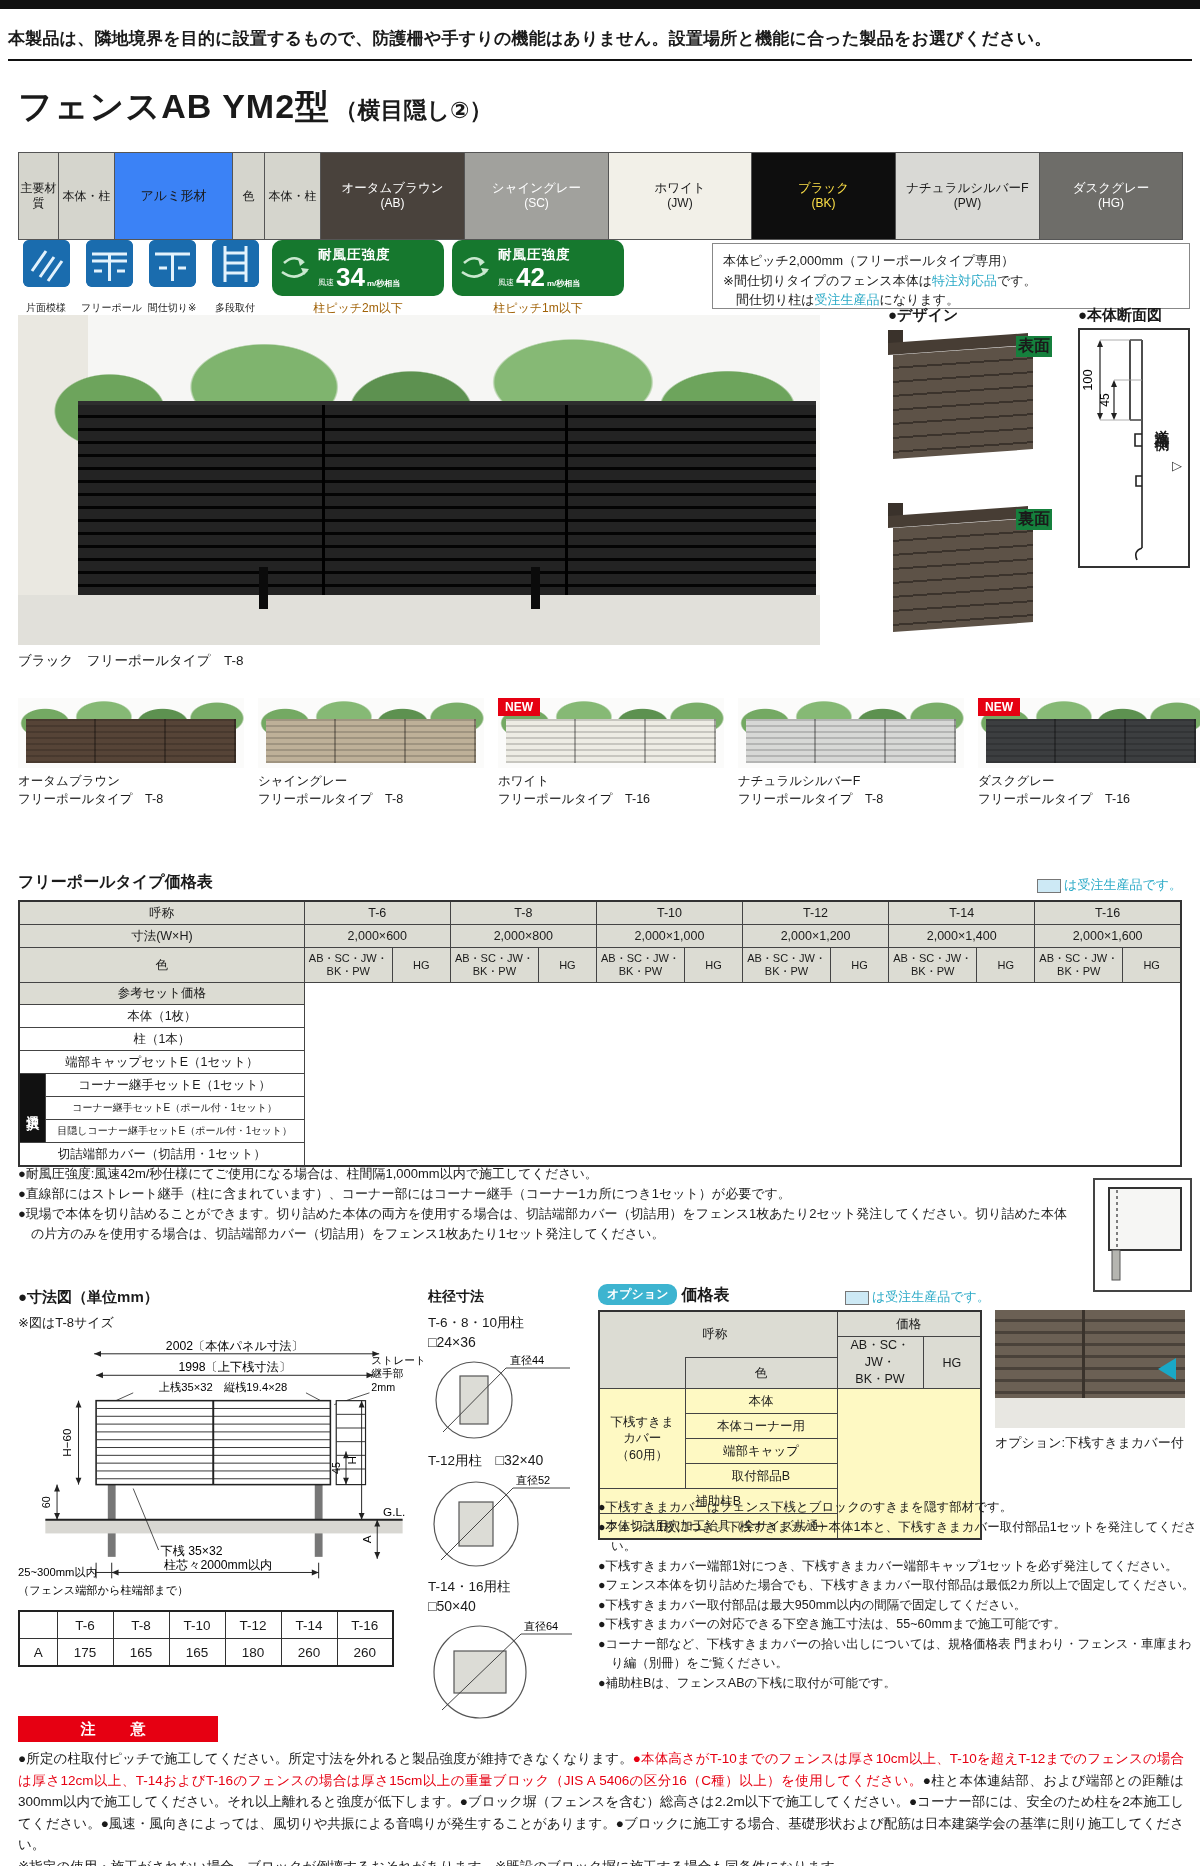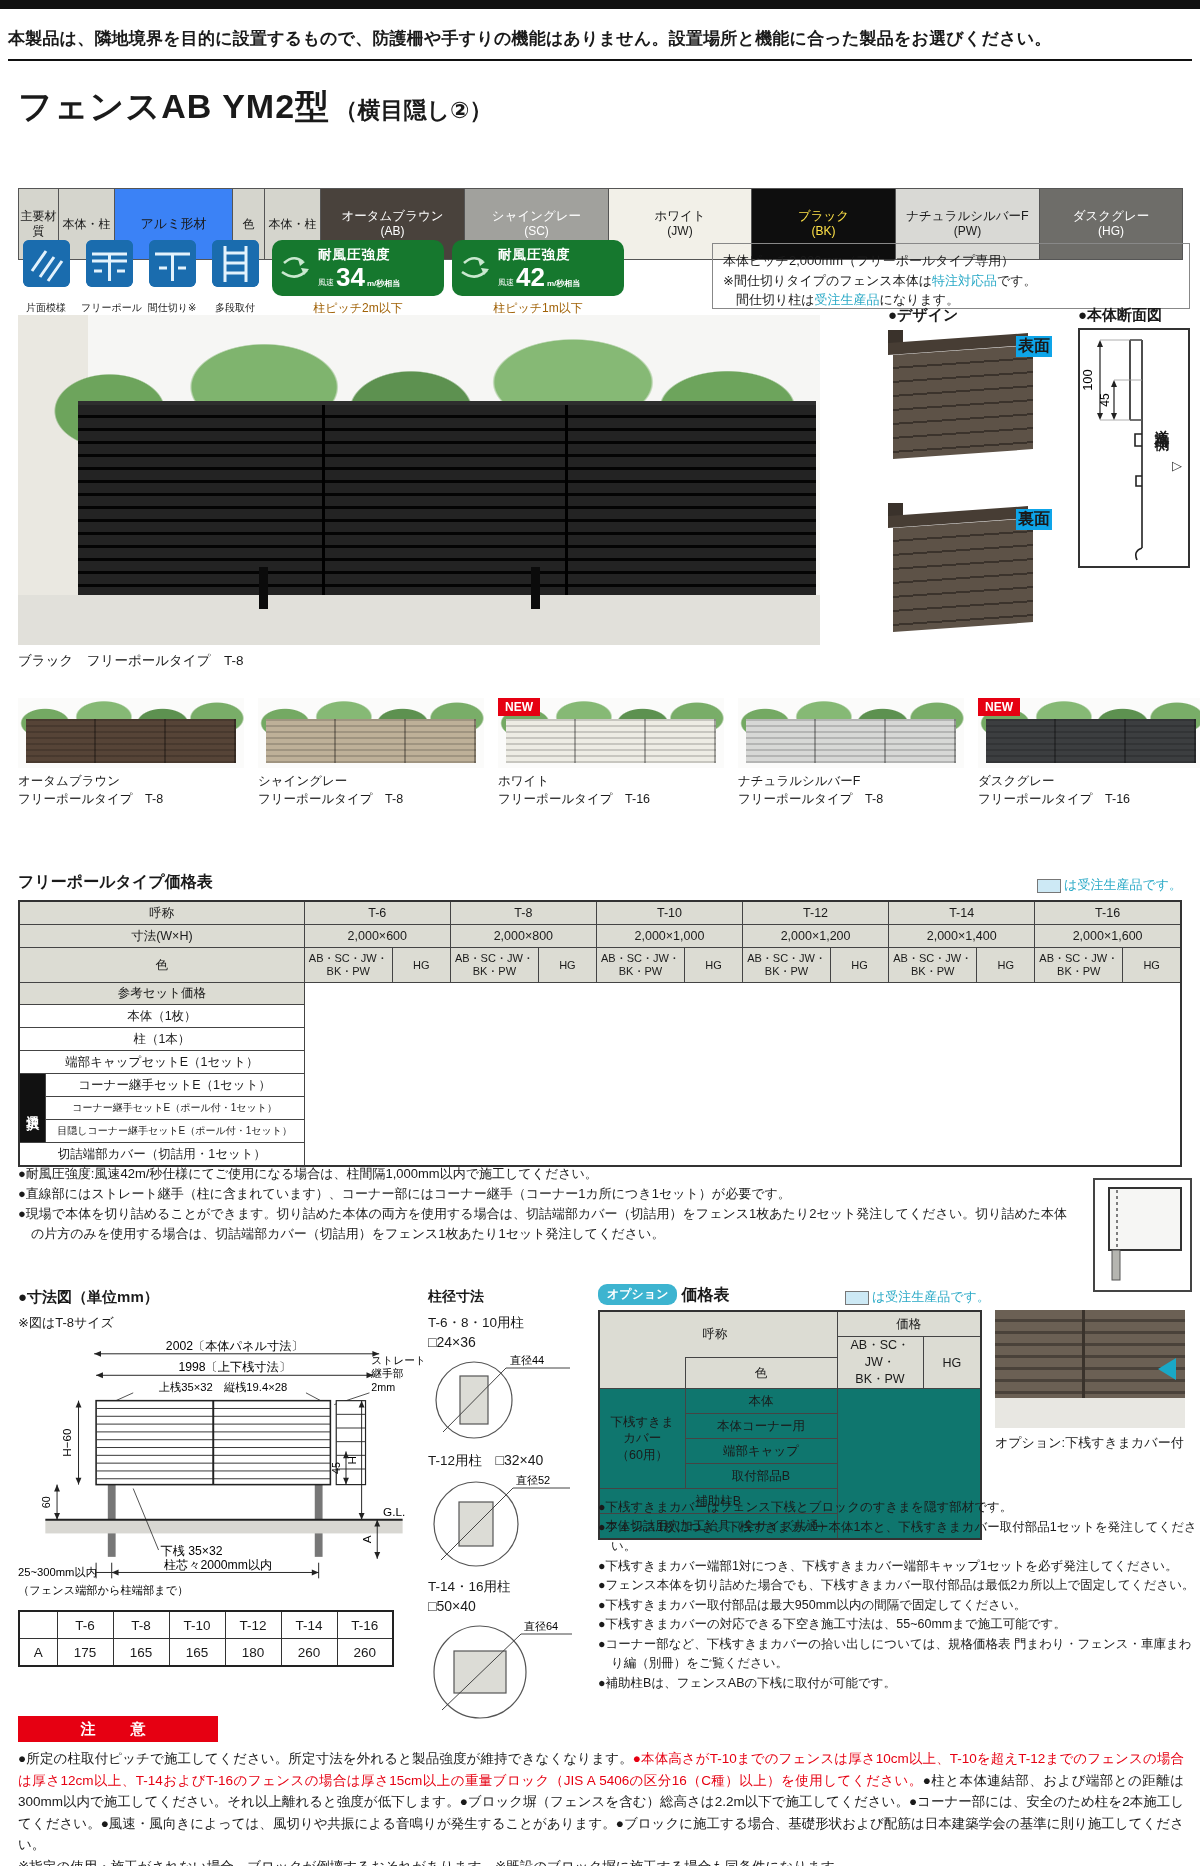--- a/index.html
+++ b/index.html
@@ -8,21 +8,21 @@
   .abs{position:absolute;}
   
   #topbar{left:0;top:0;width:1200px;height:9px;background:#111;}
   #notice{left:8px;top:27px;width:1184px;font-size:17px;font-weight:bold;
           border-bottom:2px solid #111;padding-bottom:9px;letter-spacing:0.2px;}
   #title{left:18px;top:84px;white-space:nowrap;}
   #title .main{font-size:34px;font-weight:bold;letter-spacing:1px;}
   #title .sub{font-size:23px;font-weight:bold;}
   
   #materials{left:18px;top:152px;}
-  .mtable{border-collapse:collapse;table-layout:fixed;width:1164px;height:72px;margin-top:36px;}
+  .mtable{border-collapse:collapse;table-layout:fixed;width:1164px;height:88px;}
   .mtable td{border:1px solid #555;text-align:center;vertical-align:middle;
              font-size:12px;line-height:1.25;padding:0;}
   .mtable .mlab{background:#d5d5cd;}
   .mtable .mwhite{background:#3b82f6;font-size:13px;}
   .chipname{font-size:12.5px;}
   
   #features{left:18px;top:240px;display:flex;gap:7px;}
   .feat{width:56px;text-align:center;}
   .ficon{width:47px;height:47px;margin:0 auto;background:#1a6cae;border-radius:6px;
          display:block;}
@@ -67,21 +67,21 @@
   #main-caption{left:18px;top:652px;font-size:13.5px;}
   
   .drender{width:164px;height:130px;}
   #front{left:888px;top:330px;}
   #back{left:888px;top:503px;}
   .dcap{position:absolute;top:8px;left:0;width:140px;height:12px;background:#473d34;transform:skewY(-4deg);}
   .dpost{position:absolute;top:0;left:0;width:15px;height:22px;background:#3a322b;}
   .dbody{position:absolute;top:20px;left:5px;width:140px;height:104px;
     background:repeating-linear-gradient(180deg,#5d5247 0 12px,#3b332c 12px 14px);
     transform:skewY(-4deg);}
-  .dlabel{position:absolute;right:0;top:6px;font-size:16px;font-weight:bold;background:#0ea5e9;padding:0 2px;margin-left:15px;}
+  .dlabel{position:absolute;right:0;top:6px;font-size:16px;font-weight:bold;background:#15803d;padding:0 2px;margin-left:15px;}
   
   #xsection{left:1078px;top:328px;width:112px;height:240px;border:2px solid #333;
             box-sizing:border-box;background:#fff;}
   .road{position:absolute;left:72px;top:88px;writing-mode:vertical-rl;font-size:15px;
         font-weight:bold;letter-spacing:3px;}
   .road-arrow{position:absolute;left:92px;top:128px;font-size:13px;color:#333;}
   
   .variant{width:226px;position:absolute;top:698px;}
   .thumb{position:relative;height:70px;background:#fbfbfa;overflow:hidden;}
   .v-foliage{position:absolute;left:0;right:0;top:0;height:42px;
@@ -132,21 +132,21 @@
   .pc-size{font-size:14px;margin-top:2px;}
   
   #option-head{left:598px;top:1284px;}
   .obadge{display:inline-block;background:#3db4d0;color:#fff;font-size:12px;font-weight:bold;
           border-radius:9px;padding:2px 9px;vertical-align:2px;}
   .otitle{font-size:16px;font-weight:bold;margin-left:4px;}
   #option-legend{left:845px;top:1288px;}
   #opttable{left:598px;top:1310px;}
   .otable{border-collapse:collapse;table-layout:fixed;width:382px;border:2px solid #333;}
   .otable td{border:1px solid #444;text-align:center;padding:0;font-size:12.5px;height:24px;
-             background:#0f766e;}
+             background:#fef9c3;}
   .otable .ohd{background:#dcdcd3;}
   .namecell{position:relative;height:56px;}
   .colorbox{position:absolute;right:0;bottom:0;width:151px;height:30px;line-height:30px;
             border-left:1px solid #444;border-top:1px solid #444;background:#dcdcd3;}
   .nametxt{position:absolute;left:0;top:14px;width:230px;text-align:center;}
   .ogrp{font-size:12px;line-height:1.3;}
   .osmall{font-size:10px;}
   #optphoto{left:995px;top:1310px;width:190px;height:118px;overflow:hidden;background:#f2f1ee;}
   .op-fence{position:absolute;left:0;right:0;top:0;height:88px;
     background:repeating-linear-gradient(180deg,#6b6054 0 9px,#4a423a 9px 12px);}

